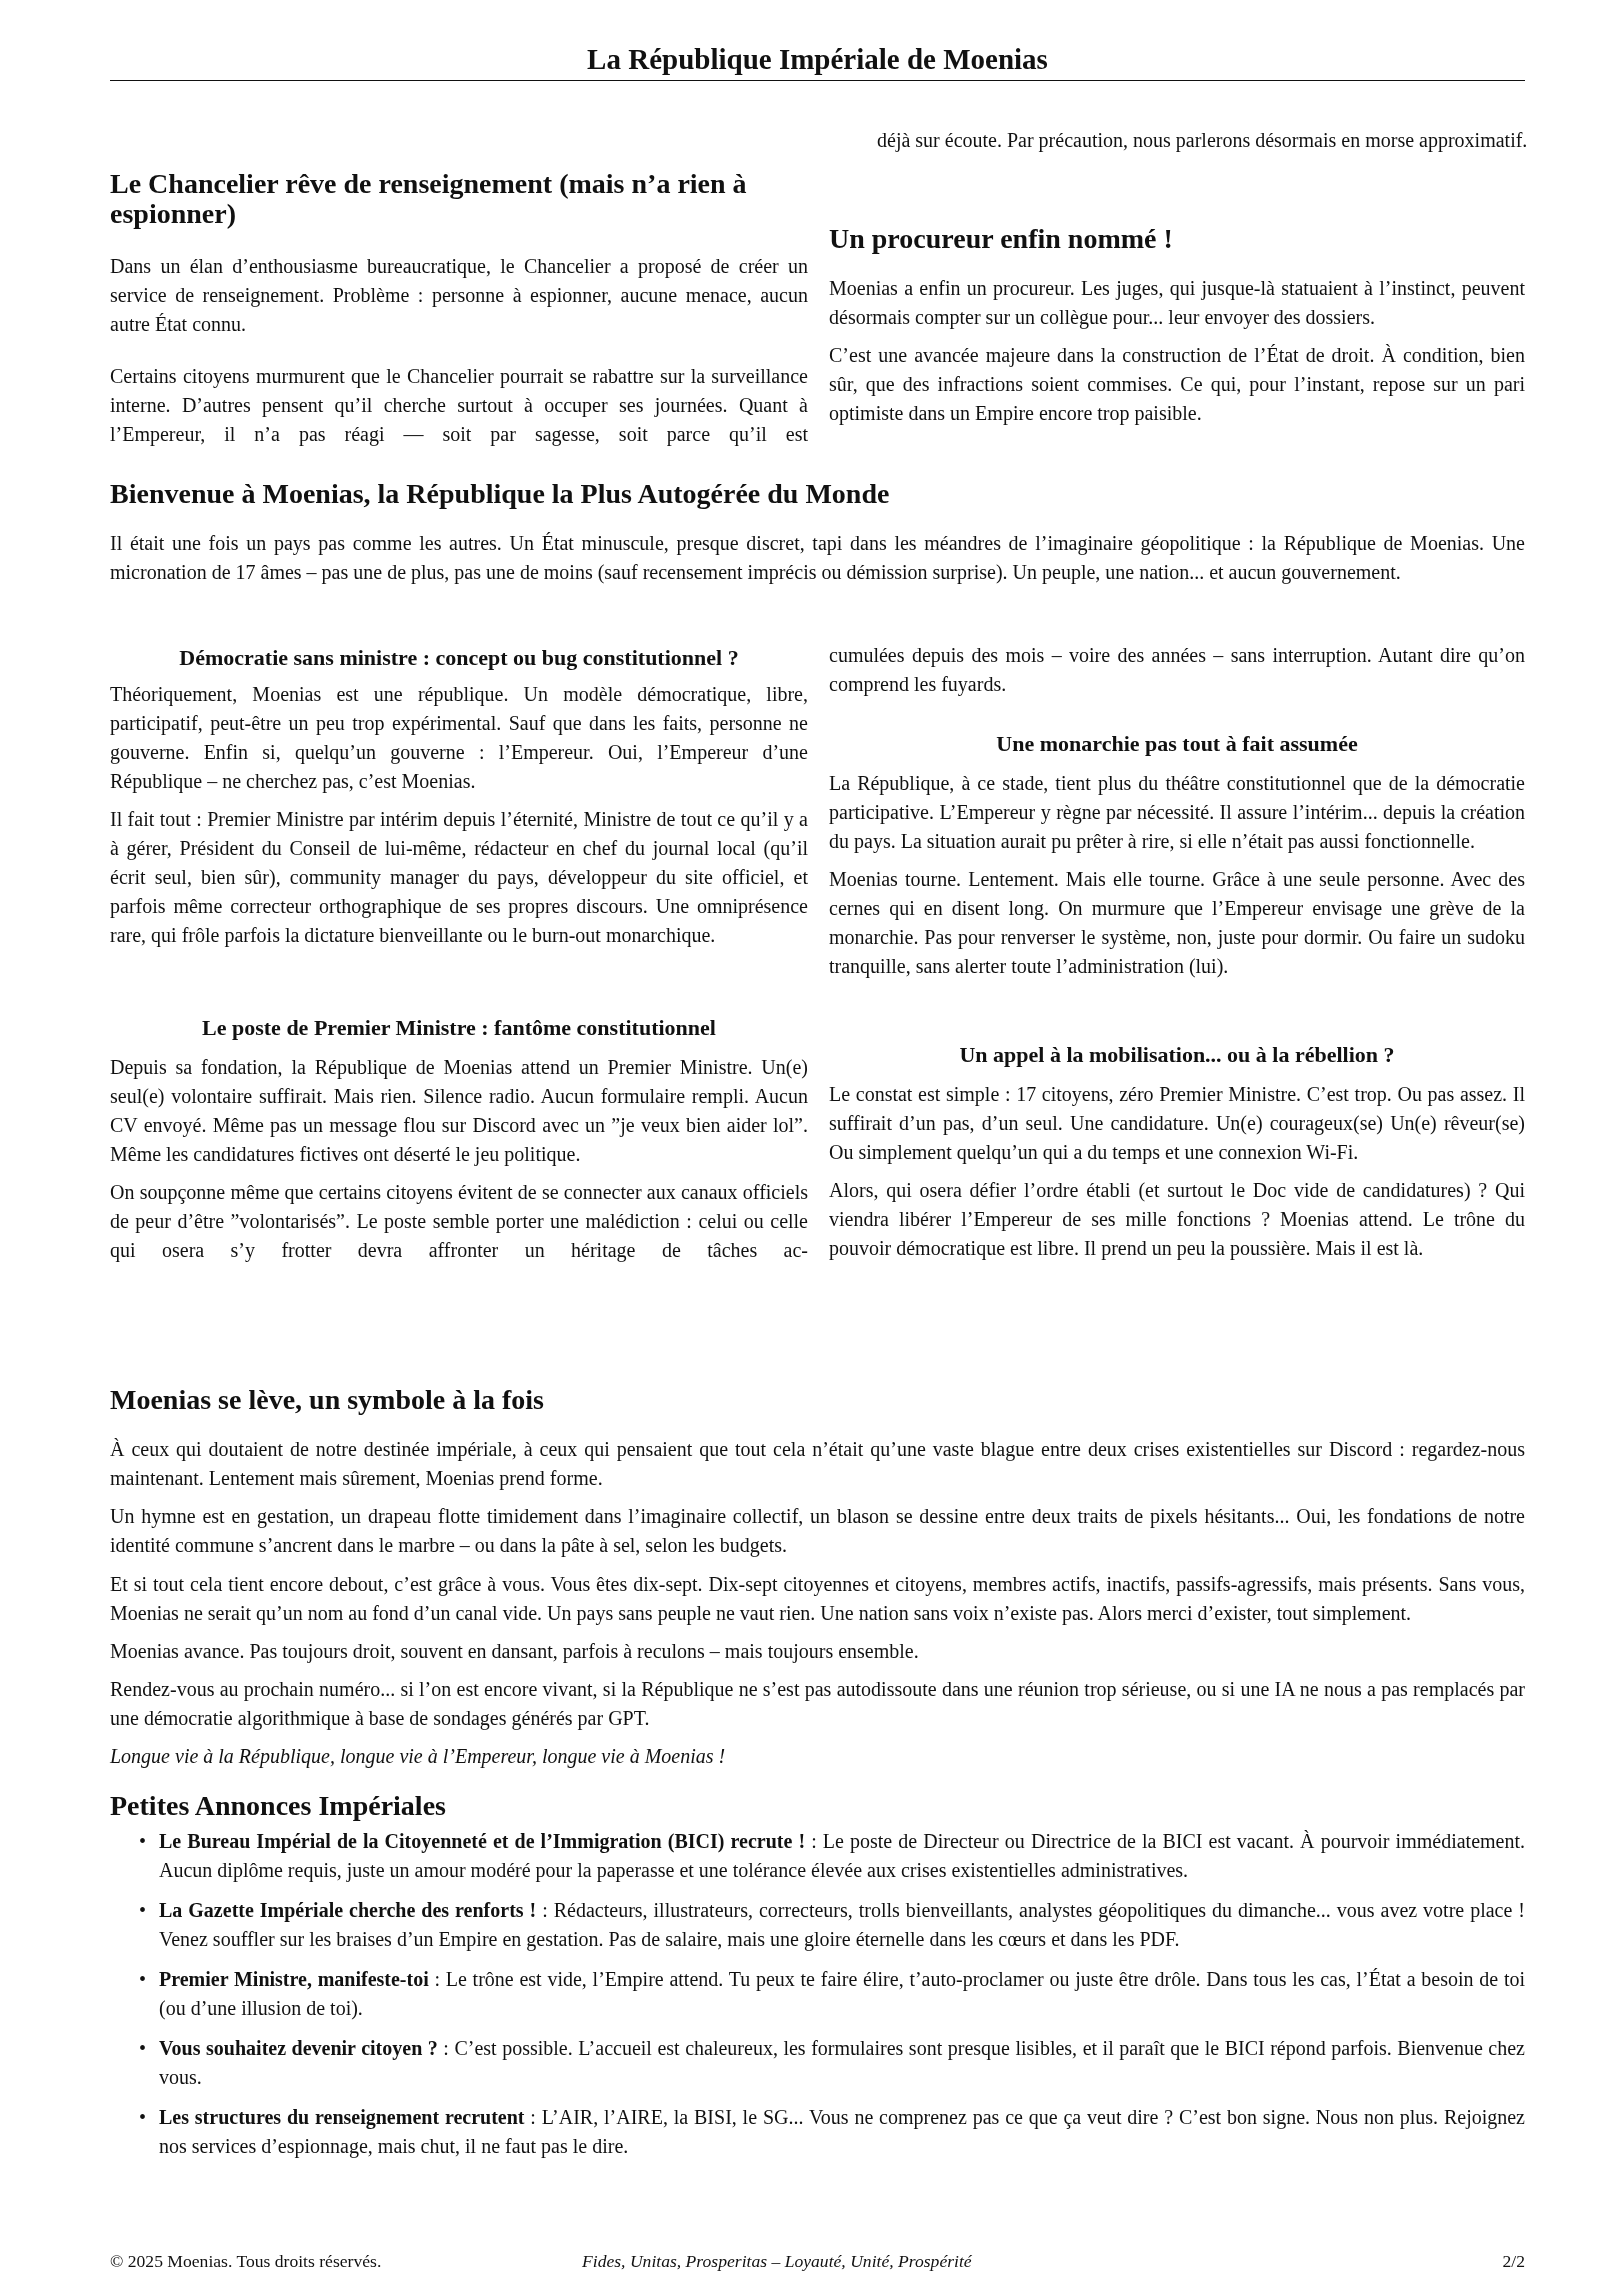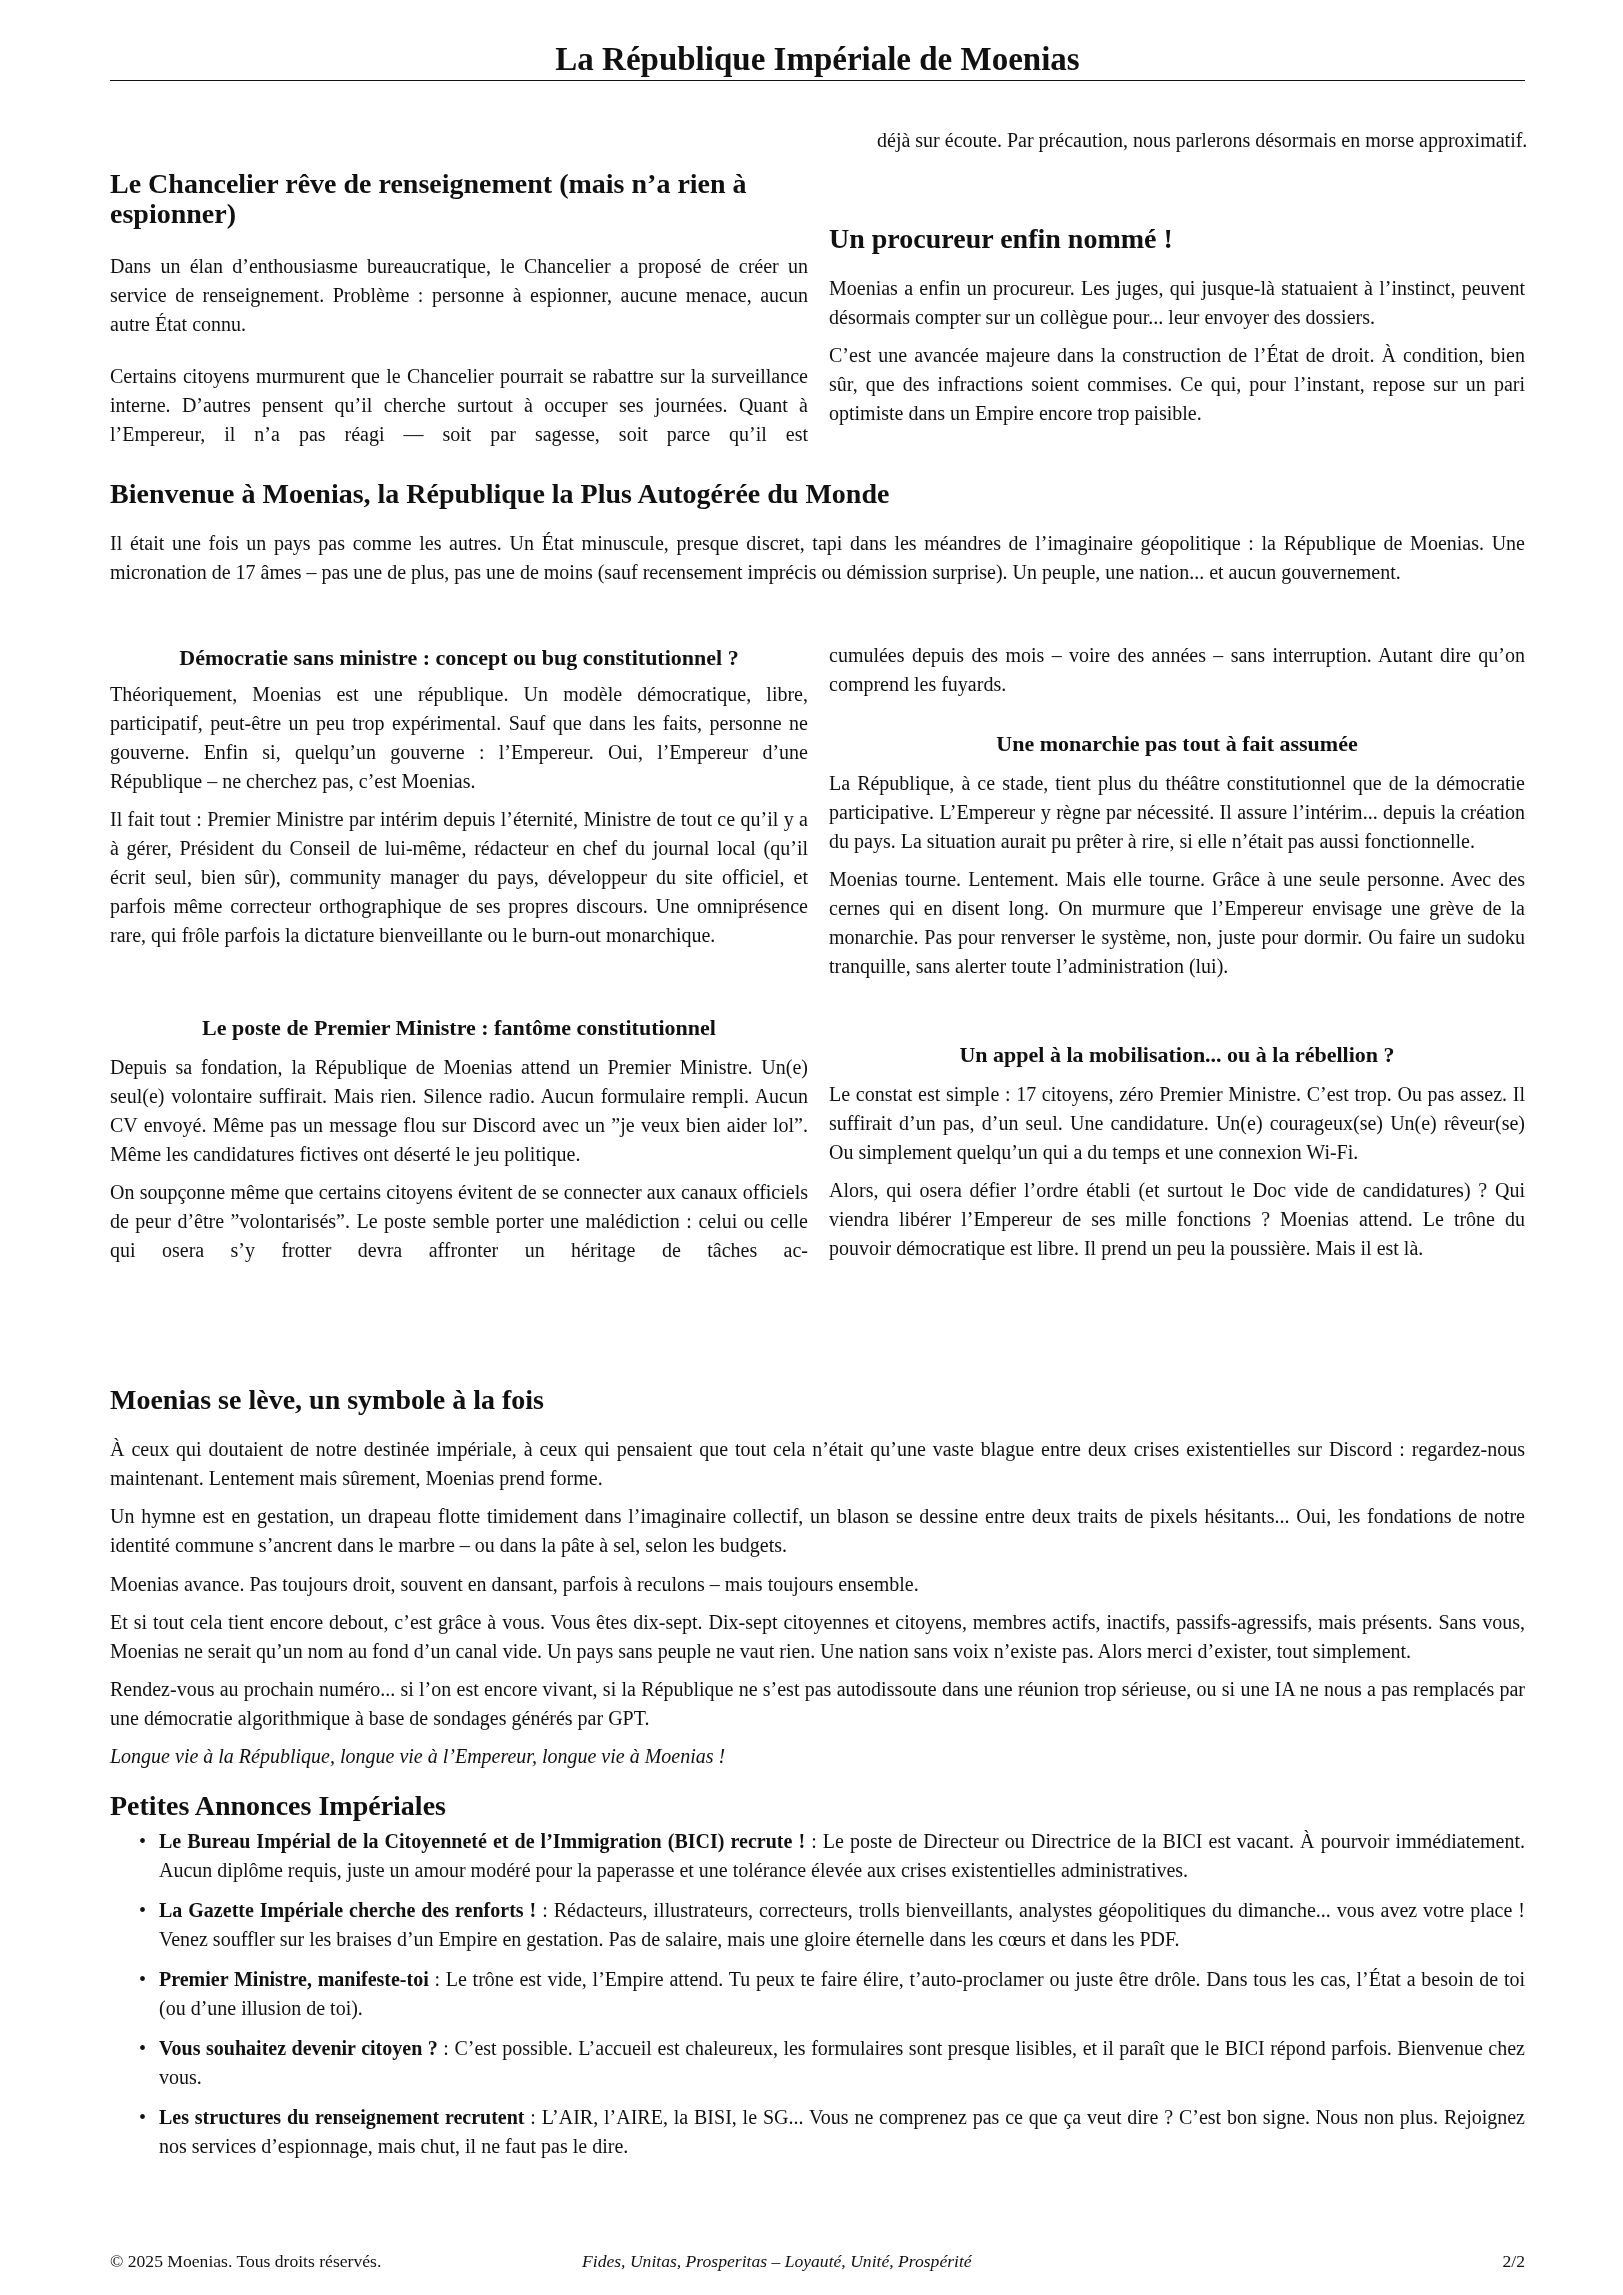--- a/index.html
+++ b/index.html
@@ -4,21 +4,21 @@
 <style>
   html, body { margin: 0; padding: 0; background: #ffffff; }
   body {
     width: 1623px; height: 2295px; position: relative; overflow: hidden;
     font-family: "Liberation Serif", "DejaVu Serif", serif;
     color: #111111;
   }
   .page { position: absolute; left: 110px; top: 0; width: 1415px; }
   .running-head {
     position: absolute; left: 0; top: 41px; width: 1415px;
-    text-align: center; font-weight: bold; font-size: 33px; line-height: 37px;
+    text-align: center; font-weight: bold; font-size: 29px; line-height: 37px;
   }
   .head-rule { position: absolute; left: 0; top: 80px; width: 1415px; height: 1.4px; background: #111; }
 
   p { margin: 0; font-size: 20px; line-height: 29px; text-align: justify; hyphens: auto; }
   h2 { margin: 0; font-size: 28px; line-height: 43px; font-weight: bold; }
   h3 { margin: 0; font-size: 22px; line-height: 30.5px; font-weight: bold; text-align: center; }
 
   .block { position: absolute; }
   .col-left { left: 0; width: 698px; }
   .col-right { left: 719px; width: 696px; }
@@ -90,22 +90,22 @@
   <div class="block col-right" style="top:1040px;">
     <h3>Un appel à la mobilisation... ou à la rébellion ?</h3>
     <p class="sp-20">Le constat est simple : 17 citoyens, zéro Premier Ministre. C’est trop. Ou pas assez. Il suffirait d’un pas, d’un seul. Une candidature. Un(e) courageux(se) Un(e) rêveur(se) Ou simplement quelqu’un qui a du temps et une connexion Wi-Fi.</p>
     <p class="sp-20">Alors, qui osera défier l’ordre établi (et surtout le Doc vide de candidatures) ? Qui viendra libérer l’Empereur de ses mille fonctions ? Moenias attend. Le trône du pouvoir démocratique est libre. Il prend un peu la poussière. Mais il est là.</p>
   </div>
 
   <div class="block full" style="top:1378px;">
     <h2>Moenias se lève, un symbole à la fois</h2>
     <p class="sp-30">À ceux qui doutaient de notre destinée impériale, à ceux qui pensaient que tout cela n’était qu’une vaste blague entre deux crises existentielles sur Discord : regardez-nous maintenant. Lentement mais sûrement, Moenias prend forme.</p>
     <p class="sp-20">Un hymne est en gestation, un drapeau flotte timidement dans l’imaginaire collectif, un blason se dessine entre deux traits de pixels hésitants... Oui, les fondations de notre identité commune s’ancrent dans le marbre – ou dans la pâte à sel, selon les budgets.</p>
+    <p class="sp-20">Et si tout cela tient encore debout, c’est grâce à vous. Vous êtes dix-sept. Dix-sept citoyennes et citoyens, membres actifs, inactifs, passifs-agressifs, mais présents. Sans vous, Moenias ne serait qu’un nom au fond d’un canal vide. Un pays sans peuple ne vaut rien. Une nation sans voix n’existe pas. Alors merci d’exister, tout simplement.</p>
     <p class="sp-20">Moenias avance. Pas toujours droit, souvent en dansant, parfois à reculons – mais toujours ensemble.</p>
-    <p class="sp-20">Et si tout cela tient encore debout, c’est grâce à vous. Vous êtes dix-sept. Dix-sept citoyennes et citoyens, membres actifs, inactifs, passifs-agressifs, mais présents. Sans vous, Moenias ne serait qu’un nom au fond d’un canal vide. Un pays sans peuple ne vaut rien. Une nation sans voix n’existe pas. Alors merci d’exister, tout simplement.</p>
     <p class="sp-20">Rendez-vous au prochain numéro... si l’on est encore vivant, si la République ne s’est pas autodissoute dans une réunion trop sérieuse, ou si une IA ne nous a pas remplacés par une démocratie algorithmique à base de sondages générés par GPT.</p>
     <p class="sp-20 italic">Longue vie à la République, longue vie à l’Empereur, longue vie à Moenias !</p>
   </div>
 
   <div class="block full" style="top:1784px;">
     <h2>Petites Annonces Impériales</h2>
     <ul class="annonces sp-50">
       <li><span class="bullet">•</span><b>Le Bureau Impérial de la Citoyenneté et de l’Immigration (BICI) recrute !</b><span> : Le poste de Directeur ou Directrice de la BICI est vacant. À pourvoir immédiatement. Aucun diplôme requis, juste un amour modéré pour la paperasse et une tolérance élevée aux crises existentielles administratives.</span></li>
       <li><span class="bullet">•</span><b>La Gazette Impériale cherche des renforts !</b><span> : Rédacteurs, illustrateurs, correcteurs, trolls bienveillants, analystes géopolitiques du dimanche... vous avez votre place ! Venez souffler sur les braises d’un Empire en gestation. Pas de salaire, mais une gloire éternelle dans les cœurs et dans les PDF.</span></li>
       <li><span class="bullet">•</span><b>Premier Ministre, manifeste-toi</b><span> : Le trône est vide, l’Empire attend. Tu peux te faire élire, t’auto-proclamer ou juste être drôle. Dans tous les cas, l’État a besoin de toi (ou d’une illusion de toi).</span></li>

